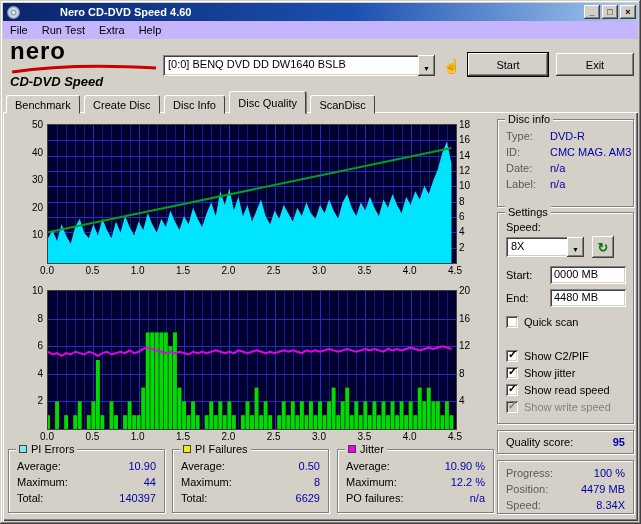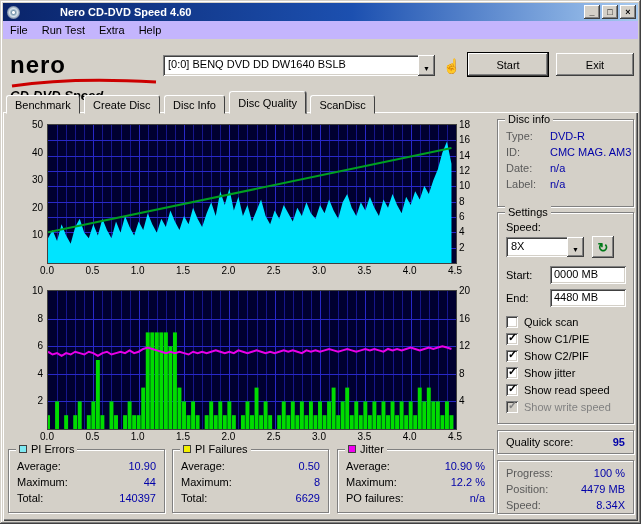--- a/index.html
+++ b/index.html
@@ -11,21 +11,21 @@
   .titlebar { position:absolute; left:3px; top:3px; right:3px; height:18px;
               background:linear-gradient(90deg,#0a246a,#1c50b0 55%,#a6caf0); display:flex; align-items:center; padding:0 2px; }
   .app-icon { width:13px; height:13px; border-radius:50%; margin-left:2px;
               background:radial-gradient(circle at 50% 50%, #fff 0 1px, #7a9ab0 2px, #d8e4ec 4px, #8898b0 6px); }
   .title-text { color:#fff; font-weight:bold; font-size:11px; margin-left:4px; flex:1; white-space:nowrap;padding-left:36px; }
   .winbtn { width:16px; height:14px; margin-left:2px; font-size:9px; font-weight:bold; color:#000;
             display:flex; align-items:center; justify-content:center; cursor:default; }
   .menubar { position:absolute; left:3px; top:21px; right:3px; height:18px; display:flex; align-items:center; background:#c4b5fd; }
   .menu-item { padding:2px 7px; font-size:11px; color:#000; }
   .logo { position:absolute; left:10px; top:40px; width:150px; }
-  .logo-brand { font-size:24px; font-weight:bold; color:#000; letter-spacing:1px; line-height:22px;margin-top:14px; }
+  .logo-brand { font-size:24px; font-weight:bold; color:#000; letter-spacing:1px; line-height:22px; }
   .logo-swoosh { display:block; }
   .logo-product { font-size:13px; font-weight:bold; font-style:italic; color:#000; white-space:nowrap; }
   .combo { position:absolute; display:flex; align-items:stretch; }
   .combo-text { flex:1; font-size:11px; padding:3px 4px 0 5px; white-space:nowrap; overflow:hidden; color:#000; }
   .combo-btn { width:17px; display:flex; align-items:center; justify-content:center; }
   .arrow-glyph::after { content:"▼"; font-size:7px; color:#000; }
   .toolbtn { position:absolute; display:flex; align-items:center; justify-content:center; }
   .hand-glyph::after { content:"☝"; font-size:14px; color:#c89018; }
   .refresh-glyph::after { content:"↻"; font-size:13px; font-weight:bold; color:#007818; }
   .pushbtn { position:absolute; font-size:11px; color:#000; display:flex; align-items:center; justify-content:center; }
@@ -448,24 +448,20 @@
       <div class="field sunken" style="left:52px; top:53px; width:76px; height:18px;">0000 MB</div>
       <div class="prow" style="top:79px">
           <span class="plabel">End:</span>
         </div>
       <div class="field sunken" style="left:52px; top:76px; width:76px; height:18px;">4480 MB</div>
 
       <div class="cbrow" style="top:102px">
         <span class="cb"></span>
         <span class="cblabel">Quick scan</span>
       </div>
-      <div class="cbrow" style="top:119px">
-        <span class="cb checked"></span>
-        <span class="cblabel">Show C1/PIE</span>
-      </div>
       <div class="cbrow" style="top:136px">
         <span class="cb checked"></span>
         <span class="cblabel">Show C2/PIF</span>
       </div>
       <div class="cbrow" style="top:153px">
         <span class="cb checked"></span>
         <span class="cblabel">Show jitter</span>
       </div>
       <div class="cbrow" style="top:170px">
         <span class="cb checked"></span>

